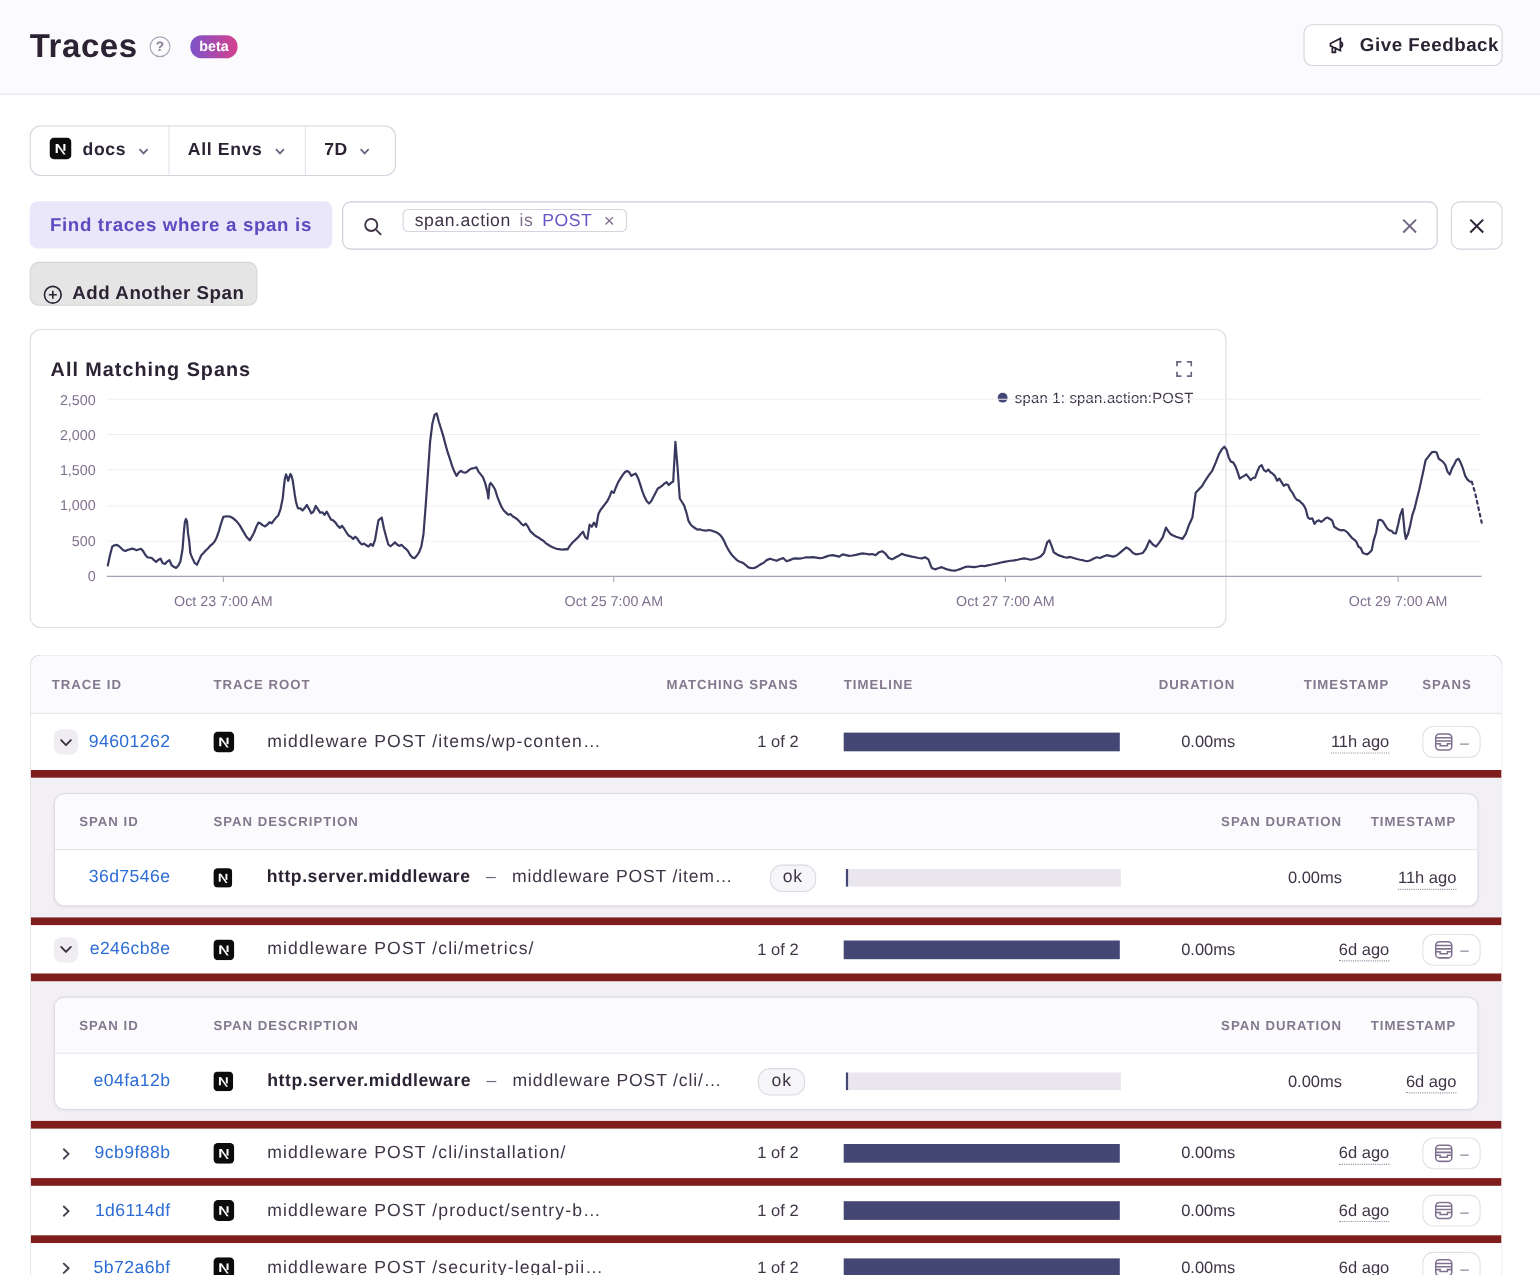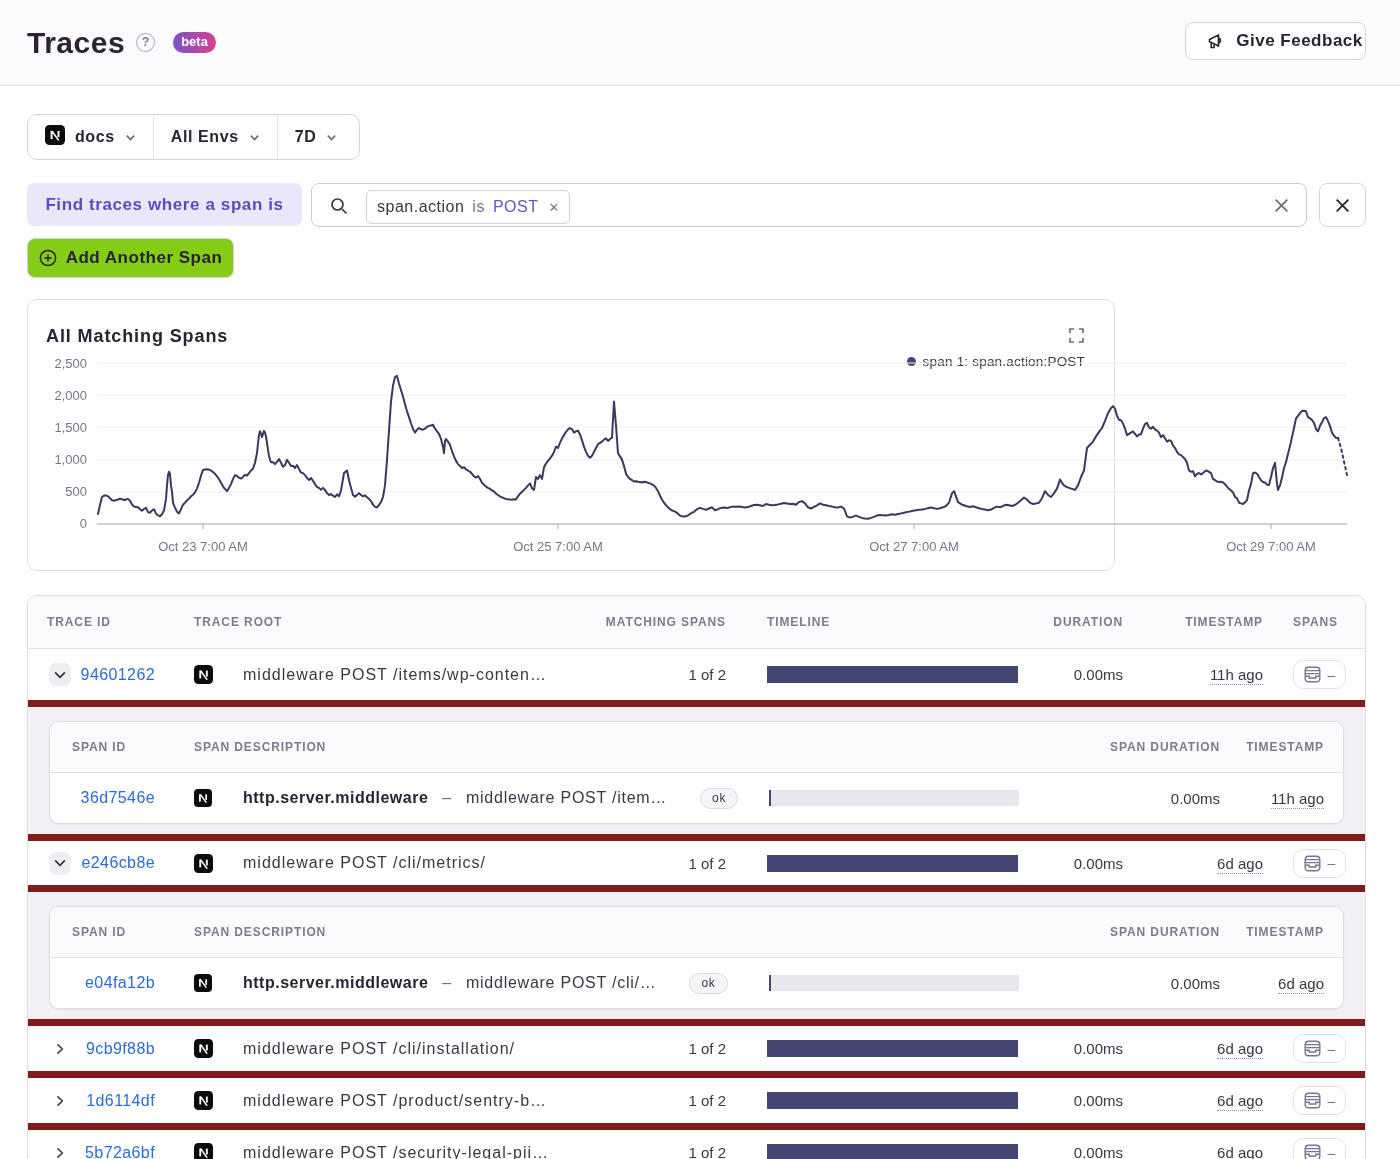--- a/index.html
+++ b/index.html
@@ -19,32 +19,32 @@
 .content { position:absolute; left:0; top:87px; width:1400px; }
 .filterbar { position:absolute; left:27px; top:27px; width:333px; height:46px; background:#fff;
   border:1px solid #d8d2de; border-radius:10px; display:flex; align-items:center; }
 .fitem { display:flex; align-items:center; gap:10px; padding:0 17px; height:100%; font-size:16px; font-weight:600; color:#2b2233; letter-spacing:0.6px;}
 .fitem + .fitem { border-left:1px solid #e6e2ea; }
 .chev { width:11px; height:11px; }
 .findpill { position:absolute; left:27px; top:96px; width:275px; height:43px; background:#ebe7fa;
   border-radius:7px; color:#5c4bc0; font-size:17px; font-weight:600; letter-spacing:0.6px; display:flex; align-items:center; justify-content:center;}
 .searchbox { position:absolute; left:311px; top:96px; width:996px; height:44px; background:#fff;
   border:1px solid #cfc9d7; border-radius:8px; display:flex; align-items:center; }
-.token { position:absolute; left:54px; top:6px; height:34px; border:1px solid #d8d2de; border-radius:5px;
+.token { position:absolute; left:54px; top:6px; height:21px; border:1px solid #d8d2de; border-radius:5px;
   display:flex; align-items:center; padding:0 9px 0 10px; gap:8px; font-size:16px; letter-spacing:0.5px; background:#fff;}
 .token .k { color:#3e3446; }
 .token .is { color:#80708f; }
 .token .v { color:#6456c7; }
 .token .x { color:#80708f; font-size:13px; margin-left:2px;}
 .sclear { position:absolute; right:16px; top:13px; }
 .xbtn { position:absolute; left:1319px; top:96px; width:47px; height:44px; background:#fff;
   border:1px solid #d8d2de; border-radius:8px; display:flex; align-items:center; justify-content:center;}
-.addspan { position:absolute; left:27px; top:151px; width:207px; height:40px; background:#84cc16;
+.addspan { position:absolute; left:27px; top:151px; width:207px; height:40px; background:#e5e5e5;
   border:1px solid #d8d2de; border-radius:8px; font-size:17px; font-weight:600; color:#2b2233; letter-spacing:0.5px;
-  display:flex; align-items:center; justify-content:center; gap:9px; font-family:inherit;}
+  display:flex; align-items:flex-end; justify-content:center; gap:9px; font-family:inherit;}
 .panel { position:absolute; left:27px; top:212px; width:1088px; height:272px; background:#fff;
   border:1px solid #e0dce5; border-radius:10px; }
 .ptitle { position:absolute; left:18px; top:26px; font-size:18px; font-weight:700; color:#2b2233; letter-spacing:0.9px;}
 .legend { position:absolute; right:29px; top:54px; font-size:13.5px; letter-spacing:0.2px; color:#3e3446; display:flex; align-items:center; gap:7px;}
 .ldot { width:9px; height:9px; border-radius:50%; background:#444674; }
 .fsicon { position:absolute; right:30px; top:28px; }
 .tablewrap { position:absolute; left:27px; top:508px; width:1339px; height:566px; background:#fff;
   border:1px solid #e0dce5; border-radius:10px 10px 0 0; border-bottom:none; overflow:hidden;}
 .thead { display:grid; height:53px; background:#fbfafc; border-bottom:1px solid #e4e0e9;
   font-size:12px; font-weight:600; color:#83798f; letter-spacing:0.9px; align-items:center;}
@@ -72,21 +72,21 @@
 .subhead { display:grid; height:51px; background:#fbfafc; border-bottom:1px solid #e4e0e9;
   font-size:12px; font-weight:600; color:#83798f; letter-spacing:0.9px; align-items:center;}
 .subrow { display:grid; height:50px; align-items:center; font-size:15px; color:#3e3446; background:#fff;}
 .sid { padding-left:22px; }
 .sid.hdr { text-align:left; }
 .sid.val { text-align:right; padding-right:23px; color:#2c6cd5; font-size:16px; letter-spacing:0.4px;}
 .sdesc { display:flex; align-items:center; padding-left:16px; font-size:16px; letter-spacing:0.75px; white-space:nowrap;}
 .sdesc .op { font-weight:700; color:#2b2233; margin-left:31px; font-size:16px; letter-spacing:0.5px;}
 .sdesc .dash { color:#6f6580; margin:0 14px; }
 .okpill { margin-left:33px; background:#f6f5f8; border:1px solid #dcd7e1; border-radius:11px;
-  font-size:12px; color:#3e3446; padding:2px 11px 3px; }
+  font-size:16px; color:#3e3446; padding:2px 11px 3px; }
 .stl { padding-left:27px; position:relative;}
 .sbar { width:250px; height:16px; background:#e9e6ee; position:relative;}
 .sbar:before { content:""; position:absolute; left:0; top:0; width:2px; height:16px; background:#444674;}
 .sdur { text-align:right; padding-right:15px; }
 .sts { text-align:right; padding-right:21px; }
 .sts span { border-bottom:1px dotted #9a91a6; padding-bottom:1px;}
 .nlogo { flex:0 0 auto; }
 </style>
 </head>
 <body>

